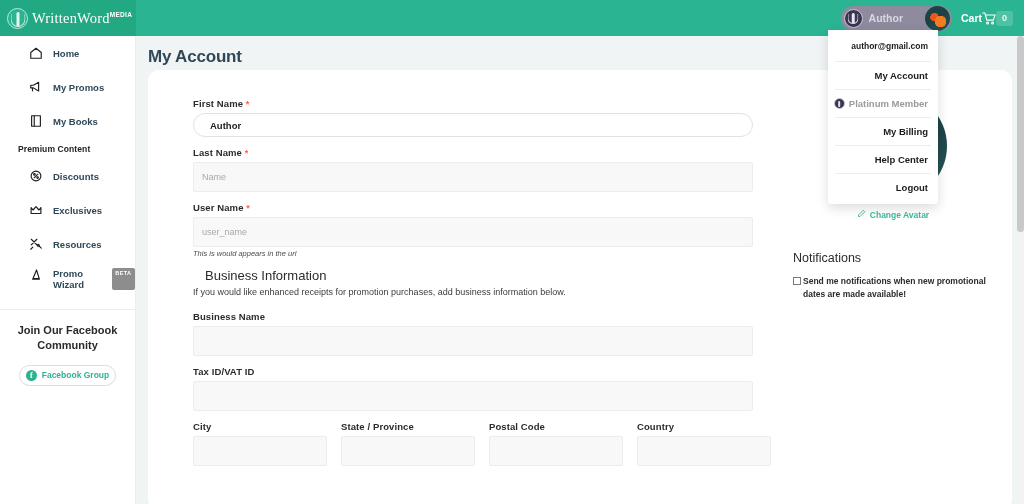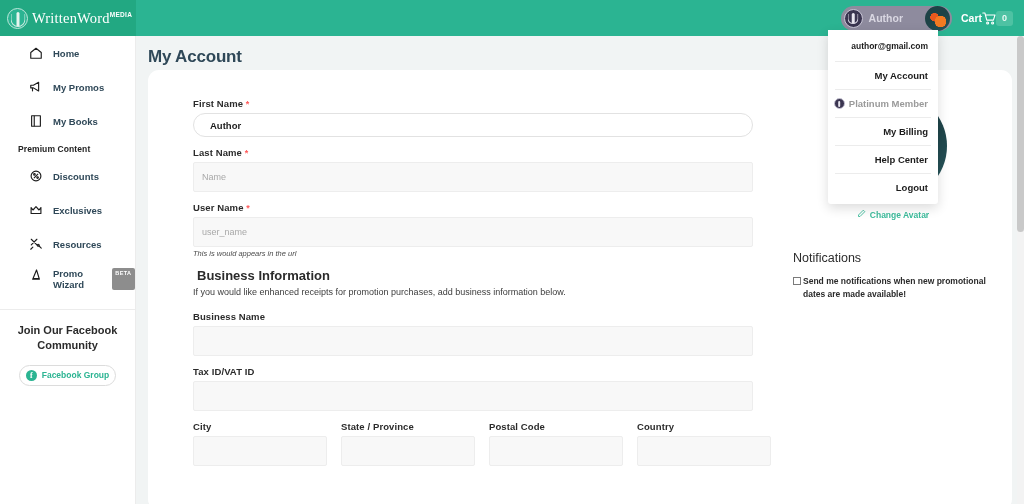--- a/index.html
+++ b/index.html
@@ -167,21 +167,21 @@
     display:flex; align-items:center; padding:0 8px;
     font-size:9px; color:#a8a8a8;
   }
   .input.pill {
     border-radius:12px; background:#fff; border:1px solid #e2e2e2;
     height:24px; padding-left:16px; color:#1c1c1c; font-weight:700; font-size:9.5px;
   }
   .field { margin-bottom:10px; }
   .hint { font-size:7.5px; font-style:italic; color:#4a4a4a; margin-top:2px; }
 
-  .section-title { font-size:13px; color:#2b2b2b; margin:10px 4px 4px; font-weight:700;}
+  .section-title { font-size:13px; color:#2b2b2b; margin:10px 12px 4px; font-weight:400;}
   .section-desc { font-size:9px; color:#3c3c3c; margin-bottom:14px; }
 
   .row4 { display:flex; gap:14px; margin-top:2px;}
   .col4 { width:134px; }
   .col4 .input { width:134px; }
 
   
   .right-col { position:absolute; top:22px; left:645px; width:200px; }
   .avatar-big {
     width:108px; height:108px; border-radius:50%; margin:0 auto;

